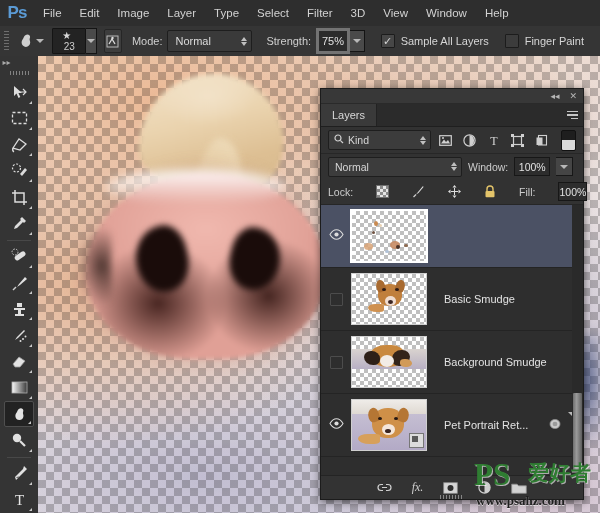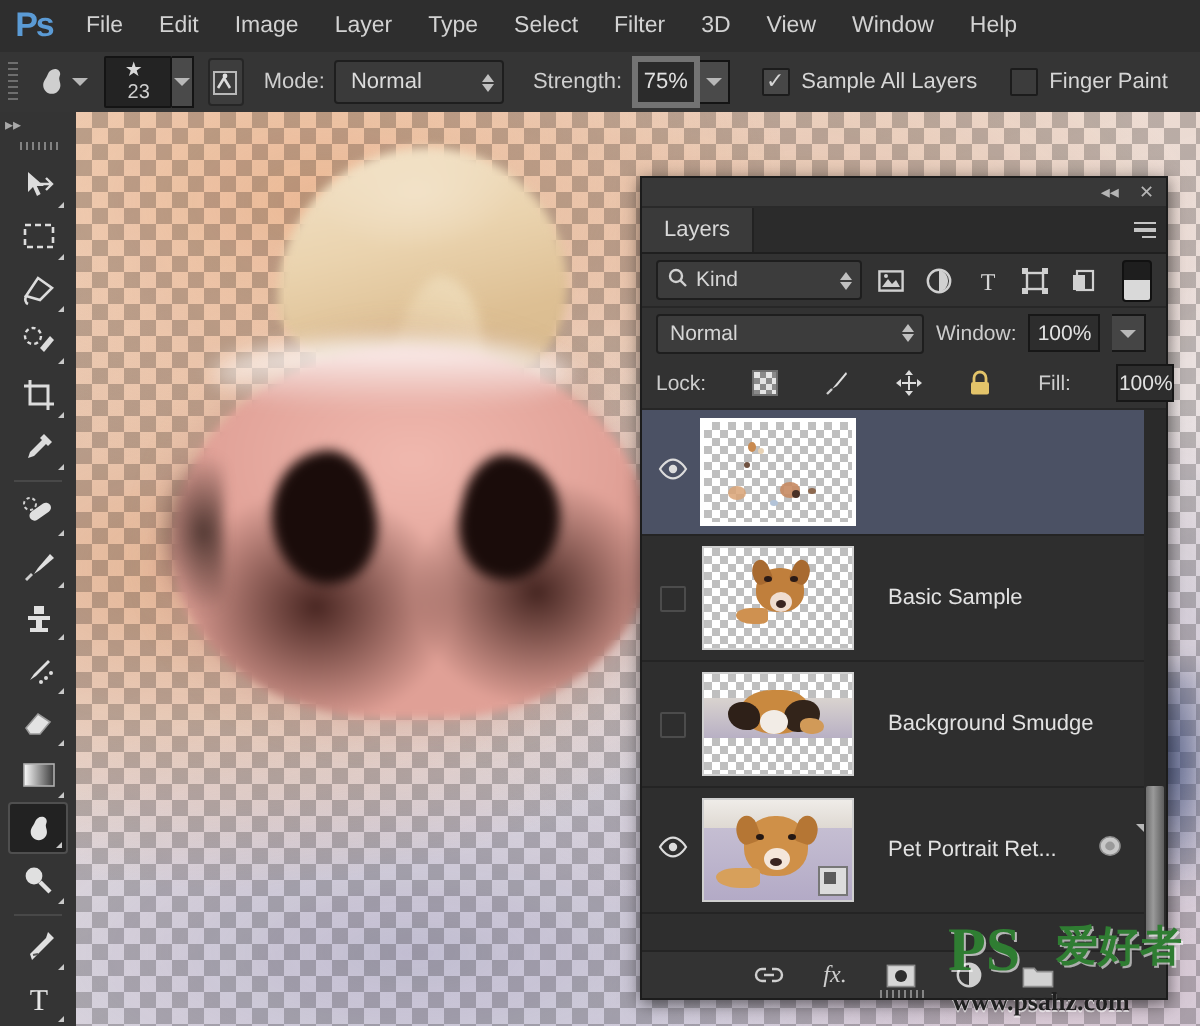--- a/index.html
+++ b/index.html
@@ -688,21 +688,21 @@
         <div class="thumb">
           <span class="md-body" style="left:26px;top:10px;width:24px;height:22px;background:#c07f3c;border-radius:48% 48% 44% 44%;"></span>
           <span class="md-body" style="left:24px;top:6px;width:9px;height:12px;background:#a86a30;border-radius:60% 40% 20% 30%;transform:rotate(-22deg);"></span>
           <span class="md-body" style="left:44px;top:6px;width:9px;height:12px;background:#a86a30;border-radius:40% 60% 30% 20%;transform:rotate(22deg);"></span>
           <span class="md-body" style="left:33px;top:22px;width:11px;height:10px;background:#f0ddd0;border-radius:50%;"></span>
           <span class="md-body" style="left:36px;top:26px;width:5px;height:4px;background:#3a2420;border-radius:50%;"></span>
           <span class="md-body" style="left:16px;top:30px;width:16px;height:8px;background:#cf9150;border-radius:50% 20% 30% 60%;"></span>
           <span class="md-body" style="left:30px;top:14px;width:4px;height:3px;background:#2b1a16;border-radius:50%;"></span>
           <span class="md-body" style="left:43px;top:14px;width:4px;height:3px;background:#2b1a16;border-radius:50%;"></span>
         </div>
-        <div class="layer-name">Basic Sample</div>
+        <div class="layer-name">Basic Smudge</div>
       </div>
 
       <div class="layer-row">
         <div class="eye-cell">
           <span class="eye-empty"></span>
         </div>
         <div class="thumb">
           <span class="md-body" style="left:0;top:12px;width:74px;height:20px;background:linear-gradient(180deg,#d9d3cf,#b8b0c4);border-radius:0;"></span>
           <span class="md-body" style="left:18px;top:8px;width:34px;height:22px;background:#c9893f;border-radius:50% 40% 45% 55%;"></span>
           <span class="md-body" style="left:12px;top:14px;width:16px;height:14px;background:#2e2018;border-radius:45% 55% 40% 60%;"></span>

